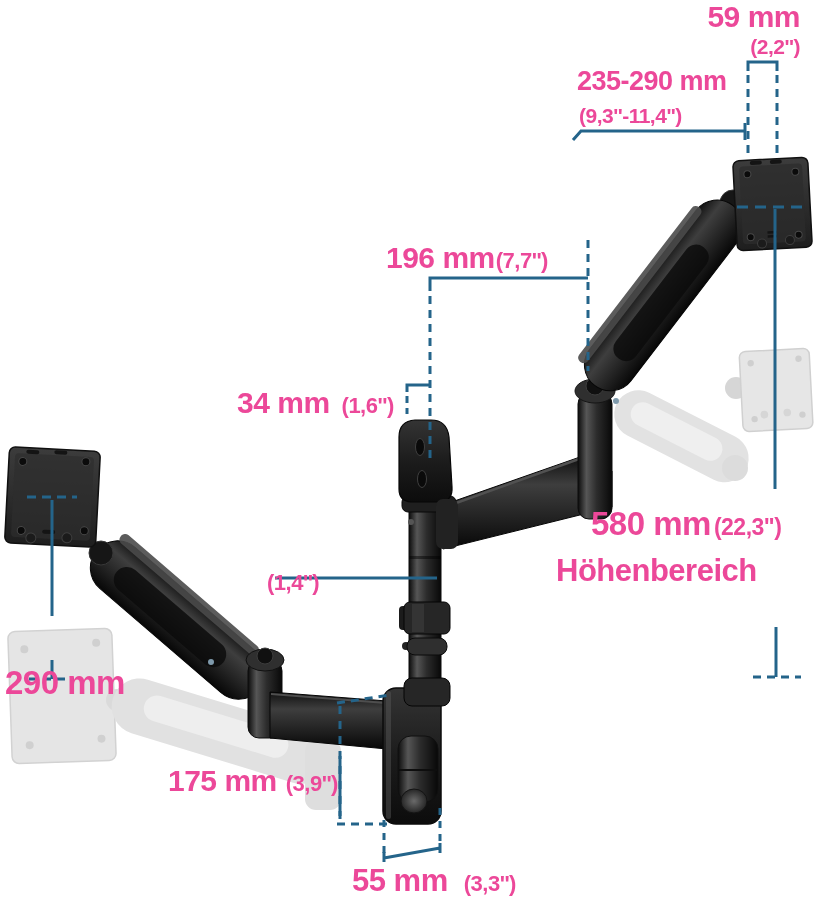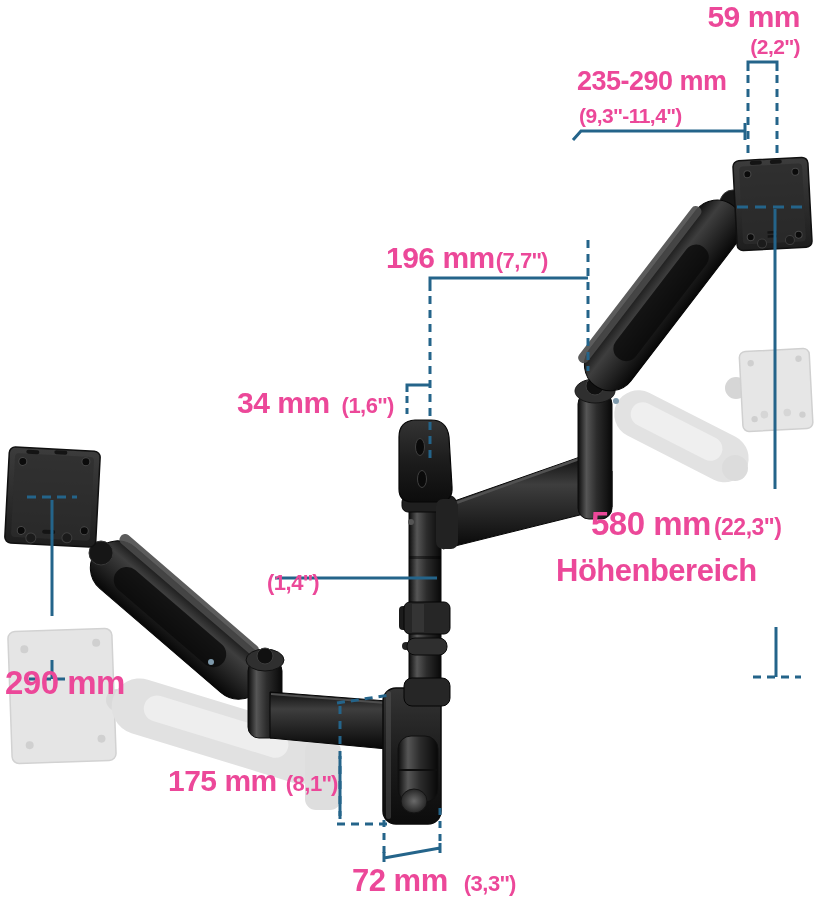--- a/index.html
+++ b/index.html
@@ -240,21 +240,21 @@
 <div class="lbl row" style="left:591px;top:507px;gap:3px;">
   <span class="mm" style="font-size:33px;">580 mm</span>
   <span class="in" style="font-size:23px;">(22,3")</span>
 </div>
 <div class="lbl" style="left:556px;top:555px;font-size:31px;"><span class="mm">Höhenbereich</span></div>
 
 <div class="lbl" style="left:5px;top:644px;font-size:33px;margin-top:22px;"><span class="mm">290 mm</span></div>
 
 <div class="lbl row" style="left:156px;top:766px;gap:9px;margin-left:12px;">
   <span class="mm" style="font-size:30px;">175 mm</span>
-  <span class="in" style="font-size:22px;">(8,1'')</span>
+  <span class="in" style="font-size:22px;">(3,9'')</span>
 </div>
 
 <div class="lbl row" style="left:352px;top:865px;gap:16px;">
-  <span class="mm" style="font-size:31px;">72 mm</span>
+  <span class="mm" style="font-size:31px;">55 mm</span>
   <span class="in" style="font-size:22px;">(3,3'')</span>
 </div>
 
 </div>
 
 </body></html>

